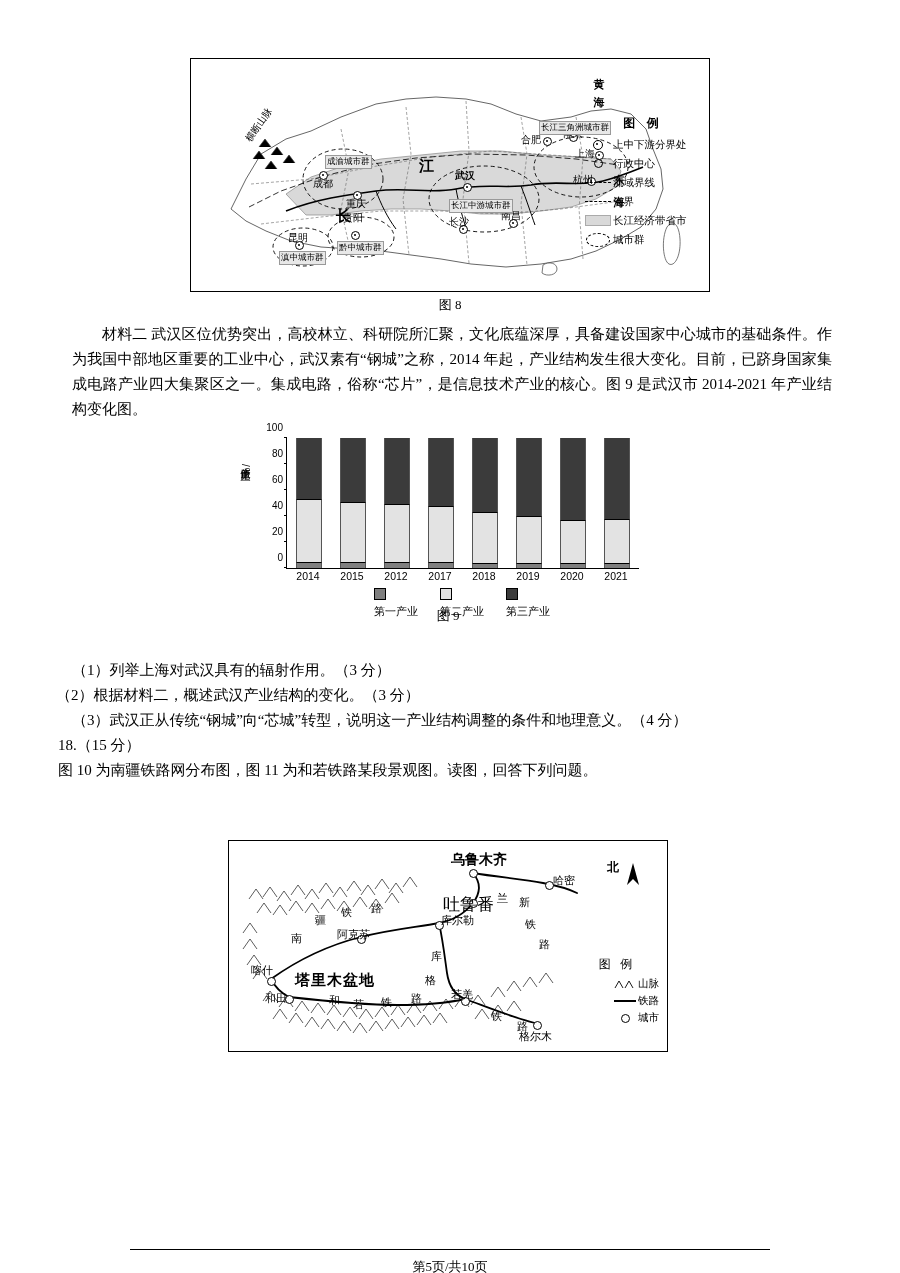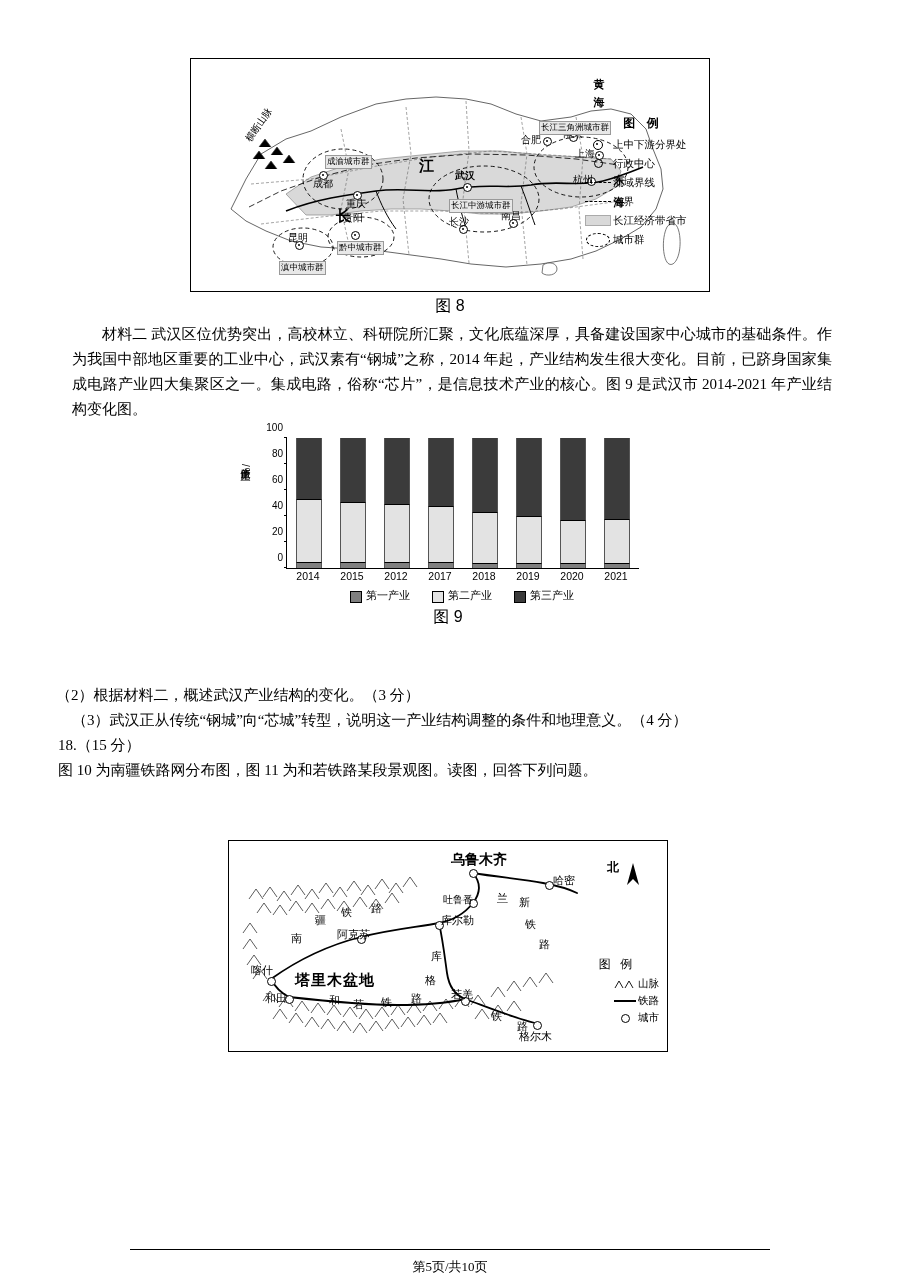--- a/index.html
+++ b/index.html
@@ -32,23 +32,23 @@
   .fig8-box {
     position: relative;
     width: 518px;
     height: 232px;
     border: 1px solid #000;
     background: #ffffff;
     overflow: hidden;
   }
   .fig-caption {
     text-align: center;
-    font-size: 16px;
+    font-size: 13px;
     margin-top: 4px;
-    font-family: Liberation Sans, sans-serif;
+    font-family: Liberation Serif, serif;
   }
 
   .map-svg { position: absolute; left: 0; top: 0; }
 
   .legend-8 {
     position: absolute;
     right: 6px;
     top: 56px;
     width: 120px;
     font-size: 10.5px;
@@ -247,21 +247,21 @@
     position: absolute;
     left: 48px;
     top: 158px;
     width: 352px;
     display: flex;
     justify-content: center;
     gap: 22px;
     font-size: 11px;
     font-family: "Liberation Sans", sans-serif;
   }
-  .legend9 .it { display: flex; align-items: flex-end; gap: 4px; }
+  .legend9 .it { display: flex; align-items: flex-start; gap: 4px; flex-direction: column; }
   .swatch { width: 10px; height: 10px; border: 1px solid #000; display: inline-block; }
 
   
   .fig10-wrap {
     position: absolute;
     left: 228px;
     top: 840px;
     width: 440px;
   }
   .fig10-box {
@@ -415,21 +415,21 @@
       <div class="m-city" style="left:372px; top:68px;">南京</div>
 
       <div class="m-dot d" style="left:404px; top:92px;"></div>
       <div class="m-city" style="left:384px; top:88px;">上海</div>
 
       <div class="m-dot d" style="left:396px; top:118px;"></div>
       <div class="m-city" style="left:382px; top:114px;">杭州</div>
 
       <div class="m-clusterlabel" style="left:134px; top:96px;">成渝城市群</div>
       <div class="m-clusterlabel" style="left:146px; top:182px;">黔中城市群</div>
-      <div class="m-clusterlabel" style="left:88px; top:202px;text-align:right;">滇中城市群</div>
+      <div class="m-clusterlabel" style="left:88px; top:192px;text-align:right;">滇中城市群</div>
       <div class="m-clusterlabel" style="left:258px; top:140px;">长江中游城市群</div>
       <div class="m-clusterlabel" style="left:348px; top:62px;">长江三角洲城市群</div>
 
       <div class="legend-8">
         <div class="ltitle">图 例</div>
         <div class="lrow">
           <span class="lsym">
               <span class="sym-circle-dot"></span>
             </span>
           <span class="ltext">上中下游分界处</span>
@@ -551,20 +551,21 @@
         </span>
         <span class="it">
           <span class="swatch" style="background:#3b3b3b;"></span>
           <span>第三产业</span>
         </span>
       </div>
     </div>
     <div class="fig-caption" style="margin-top:2px;">图 9</div>
   </div>
 
+  <div class="para" style="left:72px; top:658px; width:780px;">（1）列举上海对武汉具有的辐射作用。（3 分）</div>
   <div class="para" style="left:56px; top:683px; width:780px;">（2）根据材料二，概述武汉产业结构的变化。（3 分）</div>
   <div class="para" style="left:72px; top:708px; width:780px;">（3）武汉正从传统“钢城”向“芯城”转型，说明这一产业结构调整的条件和地理意义。（4 分）</div>
 
   <div class="para" style="left:58px; top:733px; width:780px;">18.（15 分）</div>
   <div class="para" style="left:58px; top:758px; width:790px;">图 10 为南疆铁路网分布图，图 11 为和若铁路某段景观图。读图，回答下列问题。</div>
 
   <div class="fig10-wrap">
     <div class="fig10-box">
       <svg width="438" height="210" viewBox="0 0 438 210">
 
@@ -603,21 +604,21 @@
       </svg>
 
       
       <div class="t-city" style="left:240px; top:28px;"></div>
       <div class="t-label" style="left:222px; top:10px; font-size:14px; font-weight:bold;">乌鲁木齐</div>
 
       <div class="t-city" style="left:316px; top:40px;"></div>
       <div class="t-label" style="left:324px; top:32px; font-size:11px;">哈密</div>
 
       <div class="t-city" style="left:240px; top:58px;"></div>
-      <div class="t-label" style="left:214px; top:52px; font-size:10px;">吐鲁番</div>
+      <div class="t-label" style="left:214px; top:52px; font-size:17px;">吐鲁番</div>
 
       <div class="t-city" style="left:206px; top:80px;"></div>
       <div class="t-label" style="left:212px; top:72px; font-size:11px;">库尔勒</div>
 
       <div class="t-city" style="left:128px; top:94px;"></div>
       <div class="t-label" style="left:108px; top:86px; font-size:11px;">阿克苏</div>
 
       <div class="t-city" style="left:38px; top:136px;"></div>
       <div class="t-label" style="left:22px; top:122px; font-size:11px;">喀什</div>
 

